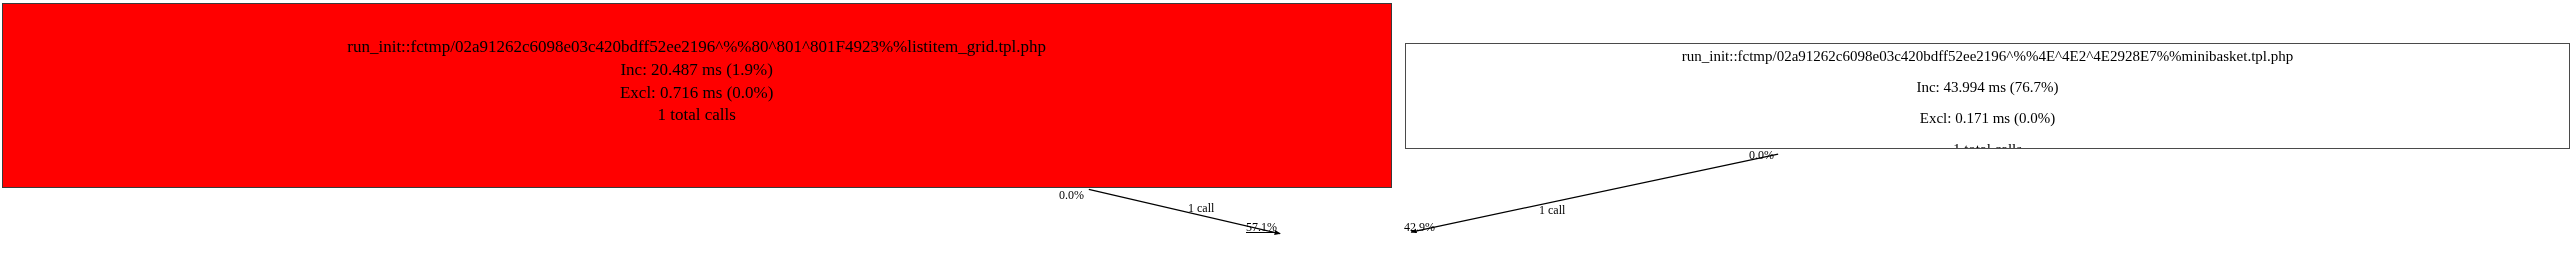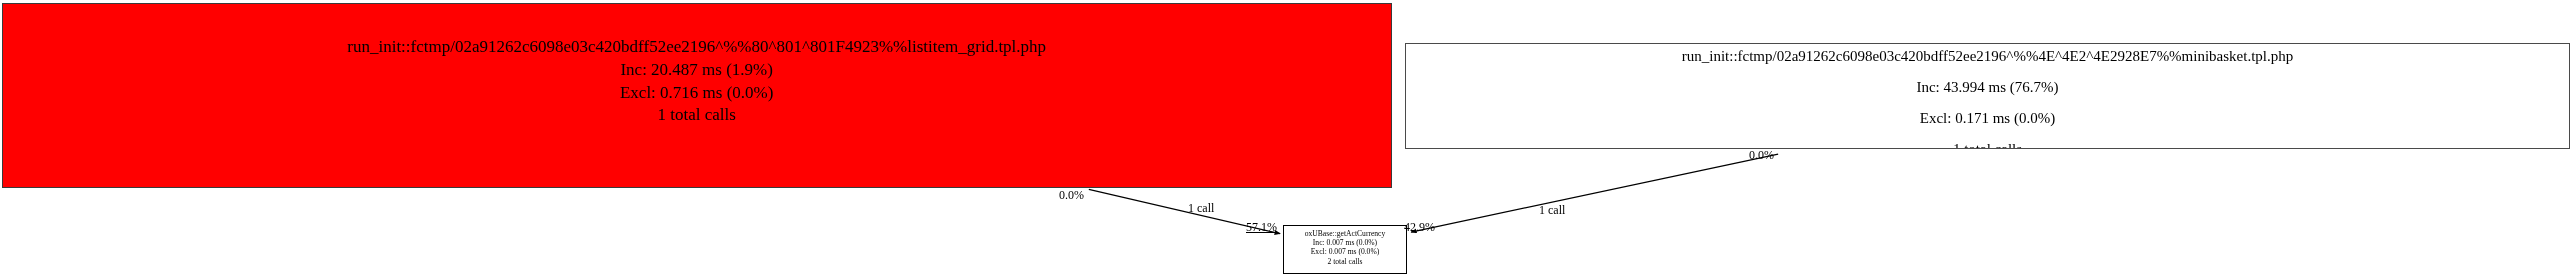--- a/index.html
+++ b/index.html
@@ -32,21 +32,21 @@
     border: 1.1px solid #2b2b2b;
     display: flex;
     flex-direction: column;
     align-items: center;
     justify-content: flex-start;
     text-align: center;
     color: #000000;
     line-height: 1.04;
     overflow: hidden;
   }
-  .node .nl { display: block; white-space: nowrap; font-family: Liberation Serif, serif; }
+  .node .nl { display: block; white-space: nowrap; }
 
   
   #node-listitem-grid {
     left: 1.7px;
     top: 3.4px;
     width: 1390px;
     height: 185px;
     background: #ff0000;
     border-color: #3a3a3a;
     padding-top: 34px;
@@ -115,26 +115,20 @@
     <span class="nl">1 total calls</span>
   </div>
 
   <div class="node" id="node-minibasket" style="background: rgb(255, 255, 255); border-color: rgb(74, 74, 74); color: rgb(0, 0, 0); gap: 12px;">
     <span class="nl">run_init::fctmp/02a91262c6098e03c420bdff52ee2196^%%4E^4E2^4E2928E7%%minibasket.tpl.php</span>
     <span class="nl">Inc: 43.994 ms (76.7%)</span>
     <span class="nl">Excl: 0.171 ms (0.0%)</span>
     <span class="nl">1 total calls</span>
   </div>
 
-  <div class="node" id="node-getactcurrency" style="background: rgb(255, 255, 255); border-color: rgb(0, 0, 0); color: rgb(0, 0, 0);">
-    <span class="nl">oxUBase::getActCurrency</span>
-    <span class="nl">Inc: 0.007 ms (0.0%)</span>
-    <span class="nl">Excl: 0.007 ms (0.0%)</span>
-    <span class="nl">2 total calls</span>
-  </div>
 
   <div class="edge-label" style="left:1059px; top:188px;">0.0%</div>
   <div class="edge-label" style="left:1188px; top:201px;">1 call</div>
   <div class="edge-label" style="left:1246px; top:220px;text-decoration:underline;">57.1%</div>
 
   <div class="edge-label" style="left:1749px; top:148px;">0.0%</div>
   <div class="edge-label" style="left:1539px; top:203px;">1 call</div>
   <div class="edge-label" style="left:1404px; top:220px;">42.9%</div>
 
 </div>

